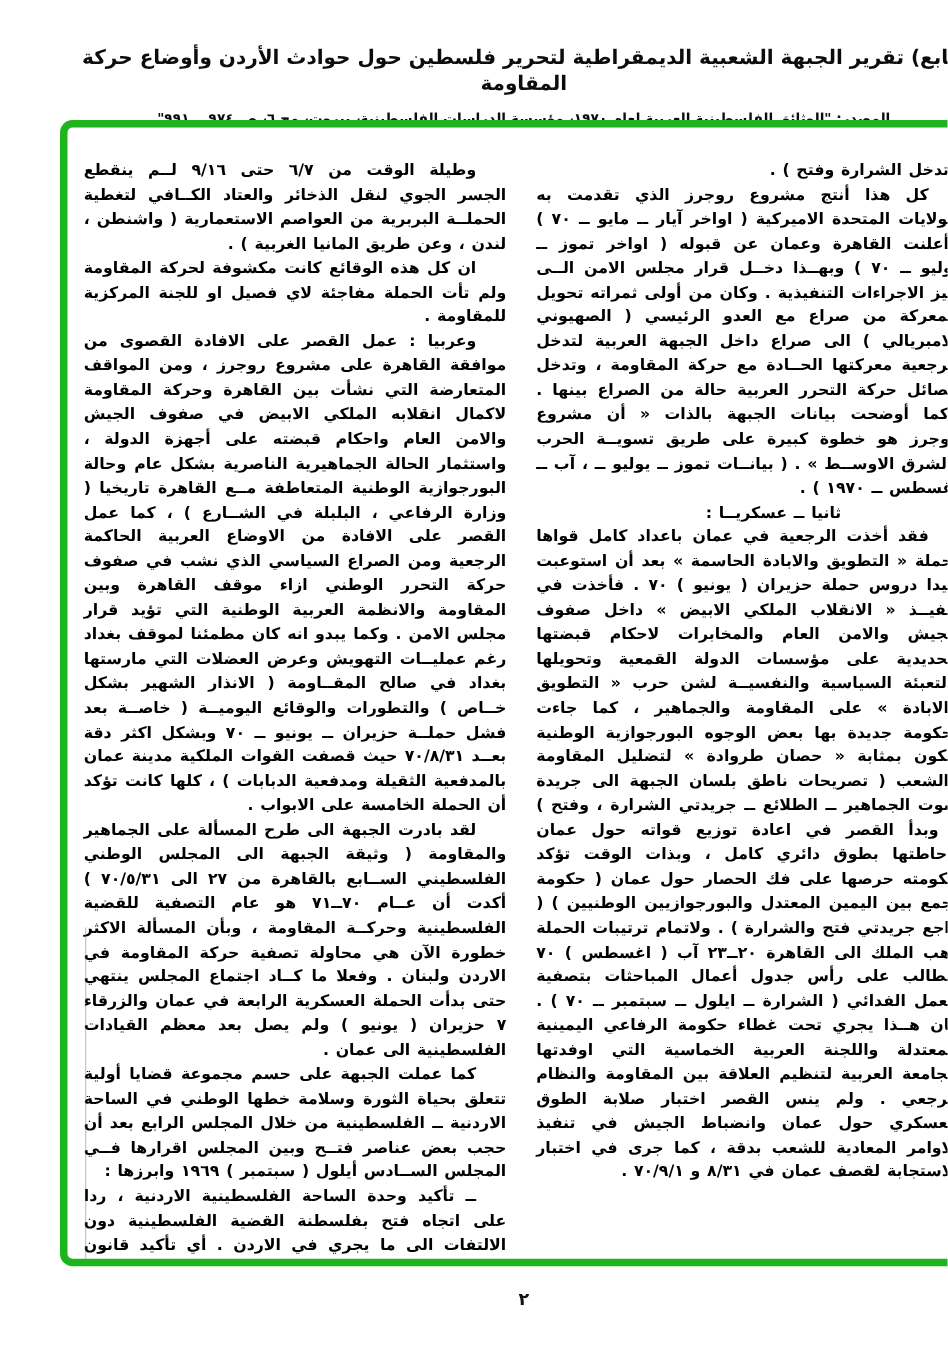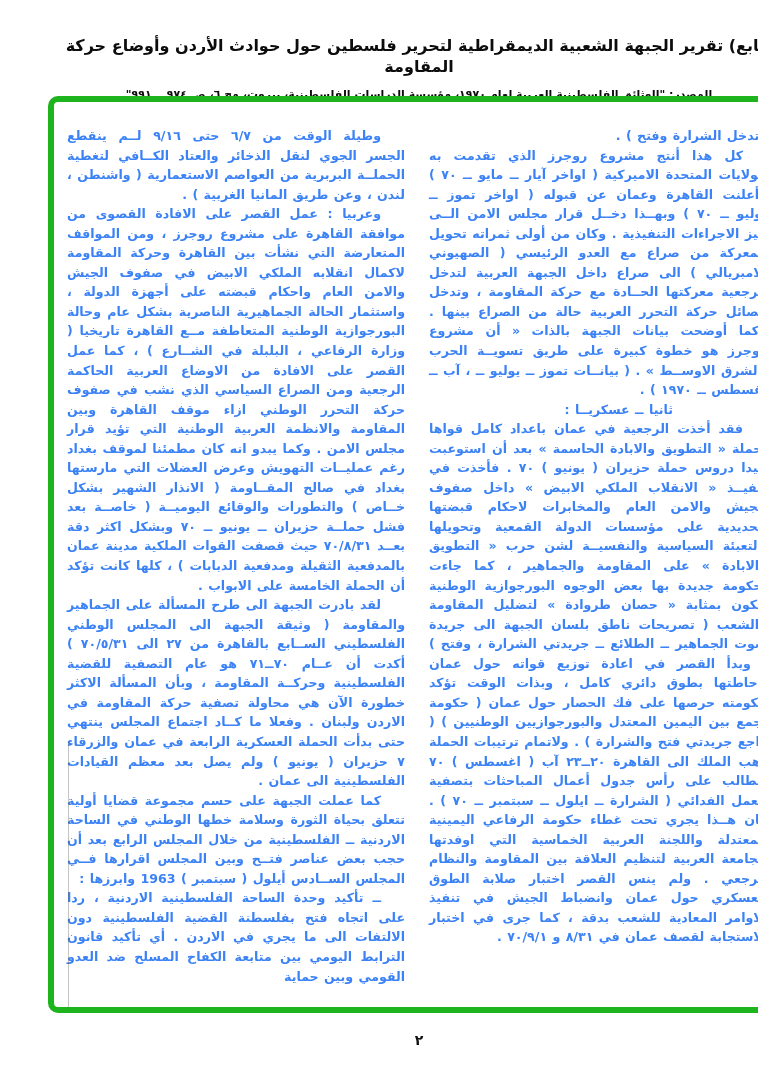--- a/index.html
+++ b/index.html
@@ -56,21 +56,21 @@
   .col {
     width: 338px;
     flex: 0 0 338px;
   }
   .col p {
     margin: 0;
     font-size: 12.6px;
     line-height: 19.55px;
     font-weight: 600;
     text-align: justify;
-    color: #3b82f6;
+    color: #000000;
     word-spacing: 1px;
   }
   .col p.indent { text-indent: 24px; }
   .col p.heading {
     font-weight: 800;
     text-align: right;
     padding-right: 94px;
     text-indent: 0;
   }
   .scan-artifact {
@@ -107,23 +107,24 @@
 
       <div class="col">
         <p>وتدخل الشرارة وفتح ) .</p>
         <p class="indent">كل هذا أنتج مشروع روجرز الذي تقدمت به الولايات المتحدة الاميركية ( اواخر آيار ــ مايو ــ ٧٠ ) وأعلنت القاهرة وعمان عن قبوله ( اواخر تموز ــ يوليو ــ ٧٠ ) وبهــذا دخــل قرار مجلس الامن الــى حيز الاجراءات التنفيذية . وكان من أولى ثمراته تحويل المعركة من صراع مع العدو الرئيسي ( الصهيوني الامبريالي ) الى صراع داخل الجبهة العربية لتدخل الرجعية معركتها الحــادة مع حركة المقاومة ، وتدخل فصائل حركة التحرر العربية حالة من الصراع بينها . وكما أوضحت بيانات الجبهة بالذات « أن مشروع روجرز هو خطوة كبيرة على طريق تسويــة الحرب بالشرق الاوســط » . ( بيانــات تموز ــ يوليو ــ ، آب ــ اغسطس ــ ١٩٧٠ ) .</p>
         <p class="heading">ثانيا ــ عسكريــا :</p>
         <p class="indent">فقد أخذت الرجعية في عمان باعداد كامل قواها لحملة « التطويق والابادة الحاسمة » بعد أن استوعبت جيدا دروس حملة حزيران ( يونيو ) ٧٠ . فأخذت في تنفيــذ « الانقلاب الملكي الابيض » داخل صفوف الجيش والامن العام والمخابرات لاحكام قبضتها الحديدية على مؤسسات الدولة القمعية وتحويلها بالتعبئة السياسية والنفسيــة لشن حرب « التطويق والابادة » على المقاومة والجماهير ، كما جاءت بحكومة جديدة بها بعض الوجوه البورجوازية الوطنية لتكون بمثابة « حصان طروادة » لتضليل المقاومة والشعب ( تصريحات ناطق بلسان الجبهة الى جريدة صوت الجماهير ــ الطلائع ــ جريدتي الشرارة ، وفتح ) . وبدأ القصر في اعادة توزيع قواته حول عمان لاحاطتها بطوق دائري كامل ، وبذات الوقت تؤكد حكومته حرصها على فك الحصار حول عمان ( حكومة تجمع بين اليمين المعتدل والبورجوازيين الوطنيين ) ( راجع جريدتي فتح والشرارة ) . ولاتمام ترتيبات الحملة ذهب الملك الى القاهرة ٢٠ــ٢٣ آب ( اغسطس ) ٧٠ ليطالب على رأس جدول أعمال المباحثات بتصفية العمل الفدائي ( الشرارة ــ ايلول ــ سبتمبر ــ ٧٠ ) . كان هــذا يجري تحت غطاء حكومة الرفاعي اليمينية المعتدلة واللجنة العربية الخماسية التي اوفدتها الجامعة العربية لتنظيم العلاقة بين المقاومة والنظام الرجعي . ولم ينس القصر اختبار صلابة الطوق العسكري حول عمان وانضباط الجيش في تنفيذ الاوامر المعادية للشعب بدقة ، كما جرى في اختبار الاستجابة لقصف عمان في ٨/٣١ و ٧٠/٩/١ .</p>
       </div>
 
       <div class="col">
         <p class="indent">وطيلة الوقت من ٦/٧ حتى ٩/١٦ لــم ينقطع الجسر الجوي لنقل الذخائر والعتاد الكــافي لتغطية الحملــة البربرية من العواصم الاستعمارية ( واشنطن ، لندن ، وعن طريق المانيا الغربية ) .</p>
+        <p class="indent">ان كل هذه الوقائع كانت مكشوفة لحركة المقاومة ولم تأت الحملة مفاجئة لاي فصيل او للجنة المركزية للمقاومة .</p>
         <p class="indent">وعربيا : عمل القصر على الافادة القصوى من موافقة القاهرة على مشروع روجرز ، ومن المواقف المتعارضة التي نشأت بين القاهرة وحركة المقاومة لاكمال انقلابه الملكي الابيض في صفوف الجيش والامن العام واحكام قبضته على أجهزة الدولة ، واستثمار الحالة الجماهيرية الناصرية بشكل عام وحالة البورجوازية الوطنية المتعاطفة مــع القاهرة تاريخيا ( وزارة الرفاعي ، البلبلة في الشــارع ) ، كما عمل القصر على الافادة من الاوضاع العربية الحاكمة الرجعية ومن الصراع السياسي الذي نشب في صفوف حركة التحرر الوطني ازاء موقف القاهرة وبين المقاومة والانظمة العربية الوطنية التي تؤيد قرار مجلس الامن . وكما يبدو انه كان مطمئنا لموقف بغداد رغم عمليــات التهويش وعرض العضلات التي مارستها بغداد في صالح المقــاومة ( الانذار الشهير بشكل خــاص ) والتطورات والوقائع اليوميــة ( خاصــة بعد فشل حملــة حزيران ــ يونيو ــ ٧٠ وبشكل اكثر دقة بعــد ٧٠/٨/٣١ حيث قصفت القوات الملكية مدينة عمان بالمدفعية الثقيلة ومدفعية الدبابات ) ، كلها كانت تؤكد أن الحملة الخامسة على الابواب .</p>
         <p class="indent">لقد بادرت الجبهة الى طرح المسألة على الجماهير والمقاومة ( وثيقة الجبهة الى المجلس الوطني الفلسطيني الســابع بالقاهرة من ٢٧ الى ٧٠/٥/٣١ ) أكدت أن عــام ٧٠ــ٧١ هو عام التصفية للقضية الفلسطينية وحركــة المقاومة ، وبأن المسألة الاكثر خطورة الآن هي محاولة تصفية حركة المقاومة في الاردن ولبنان . وفعلا ما كــاد اجتماع المجلس ينتهي حتى بدأت الحملة العسكرية الرابعة في عمان والزرقاء ٧ حزيران ( يونيو ) ولم يصل بعد معظم القيادات الفلسطينية الى عمان .</p>
-        <p class="indent">كما عملت الجبهة على حسم مجموعة قضايا أولية تتعلق بحياة الثورة وسلامة خطها الوطني في الساحة الاردنية ــ الفلسطينية من خلال المجلس الرابع بعد أن حجب بعض عناصر فتــح وبين المجلس اقرارها فــي المجلس الســادس أيلول ( سبتمبر ) 1963 وابرزها :</p>
+        <p class="indent">كما عملت الجبهة على حسم مجموعة قضايا أولية تتعلق بحياة الثورة وسلامة خطها الوطني في الساحة الاردنية ــ الفلسطينية من خلال المجلس الرابع بعد أن حجب بعض عناصر فتــح وبين المجلس اقرارها فــي المجلس الســادس أيلول ( سبتمبر ) ١٩٦٩ وابرزها :</p>
         <p class="indent">ــ تأكيد وحدة الساحة الفلسطينية الاردنية ، ردا على اتجاه فتح بفلسطنة القضية الفلسطينية دون الالتفات الى ما يجري في الاردن . أي تأكيد قانون الترابط اليومي بين متابعة الكفاح المسلح ضد العدو القومي وبين حماية</p>
       </div>
 
     </div>
     <div class="scan-artifact"></div>
   </div>
 
   <div class="pagenum">٢</div>
 
 </div>

